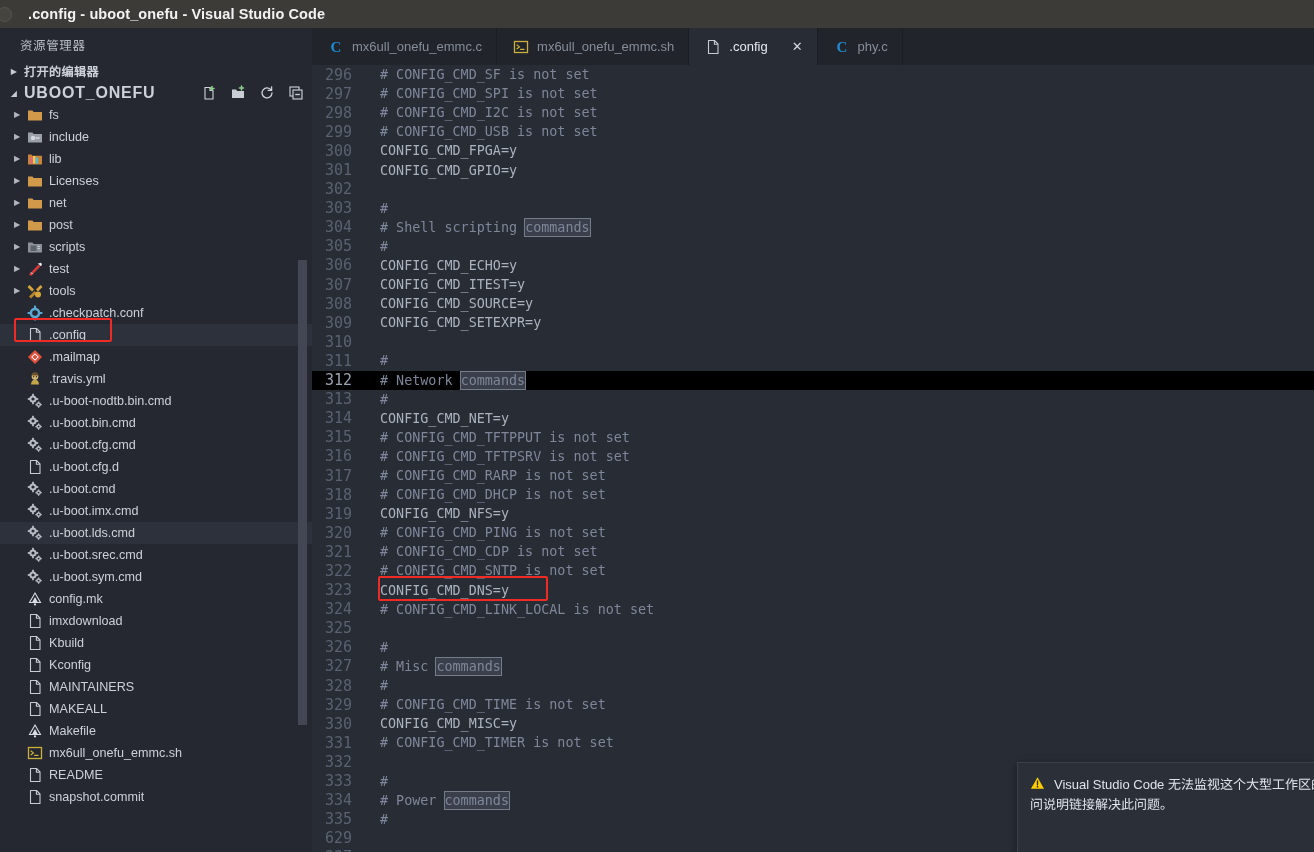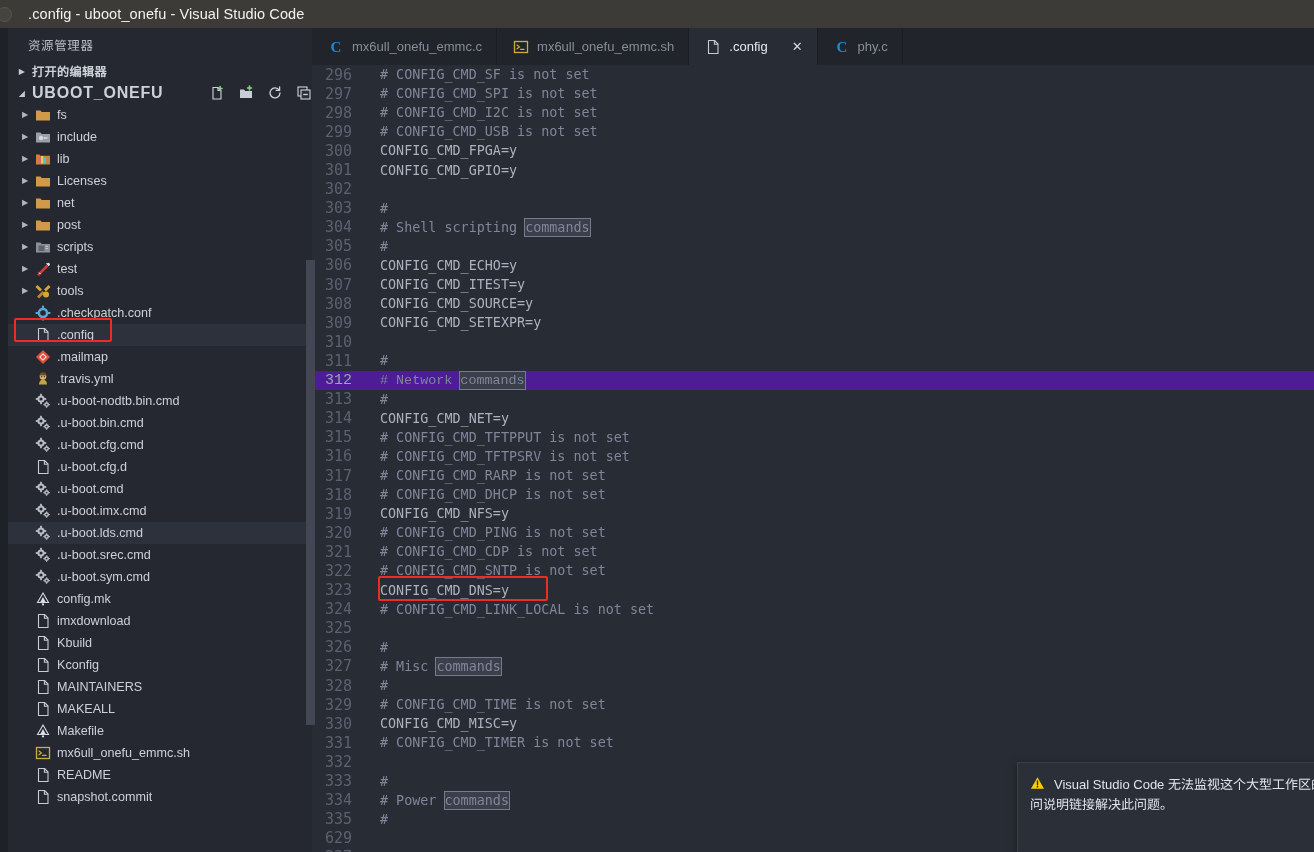--- a/index.html
+++ b/index.html
@@ -29,28 +29,28 @@
     width: 15px; height: 15px; border-radius: 50%;
     background: #45443f;
     border: 1px solid #565550;
     flex: 0 0 auto;
     margin-left: -9px;
   }
   .titlebar-text {
     margin-left: 16px;
     color: #f2f2f2;
     font-size: 14.5px;
-    font-weight: normal;
+    font-weight: bold;
     letter-spacing: .1px;
     white-space: nowrap;
   }
 
   
   .sidebar {
-    position: absolute; left: 8px; top: 28px;
+    position: absolute; left: 0; top: 28px;
     width: 312px; height: 824px;
     background: #252830;
     overflow: hidden;
   }
   .sidebar-title {
     height: 32px;
     display: flex; align-items: center;
     padding-left: 20px;
     color: #b7bcc4;
     font-size: 12.5px;
@@ -172,21 +172,21 @@
     font-family: "DejaVu Sans Mono", "Liberation Mono", monospace;
     font-size: 13.4px;
   }
   .cline {
     height: 19.1px;
     display: flex;
     align-items: center;
     position: relative;
     white-space: pre;
   }
-  .cline.current { background: #4c1d95; font-family: Liberation Mono, monospace; }
+  .cline.current { background: #000000; }
   .lnum {
     width: 58px;
     flex: 0 0 58px;
     text-align: right;
     padding-right: 18px;
     color: #5a6271;
     font-size: 15px;
     user-select: none;
   }
   .cline.current .lnum { color: #9aa3b2; }

